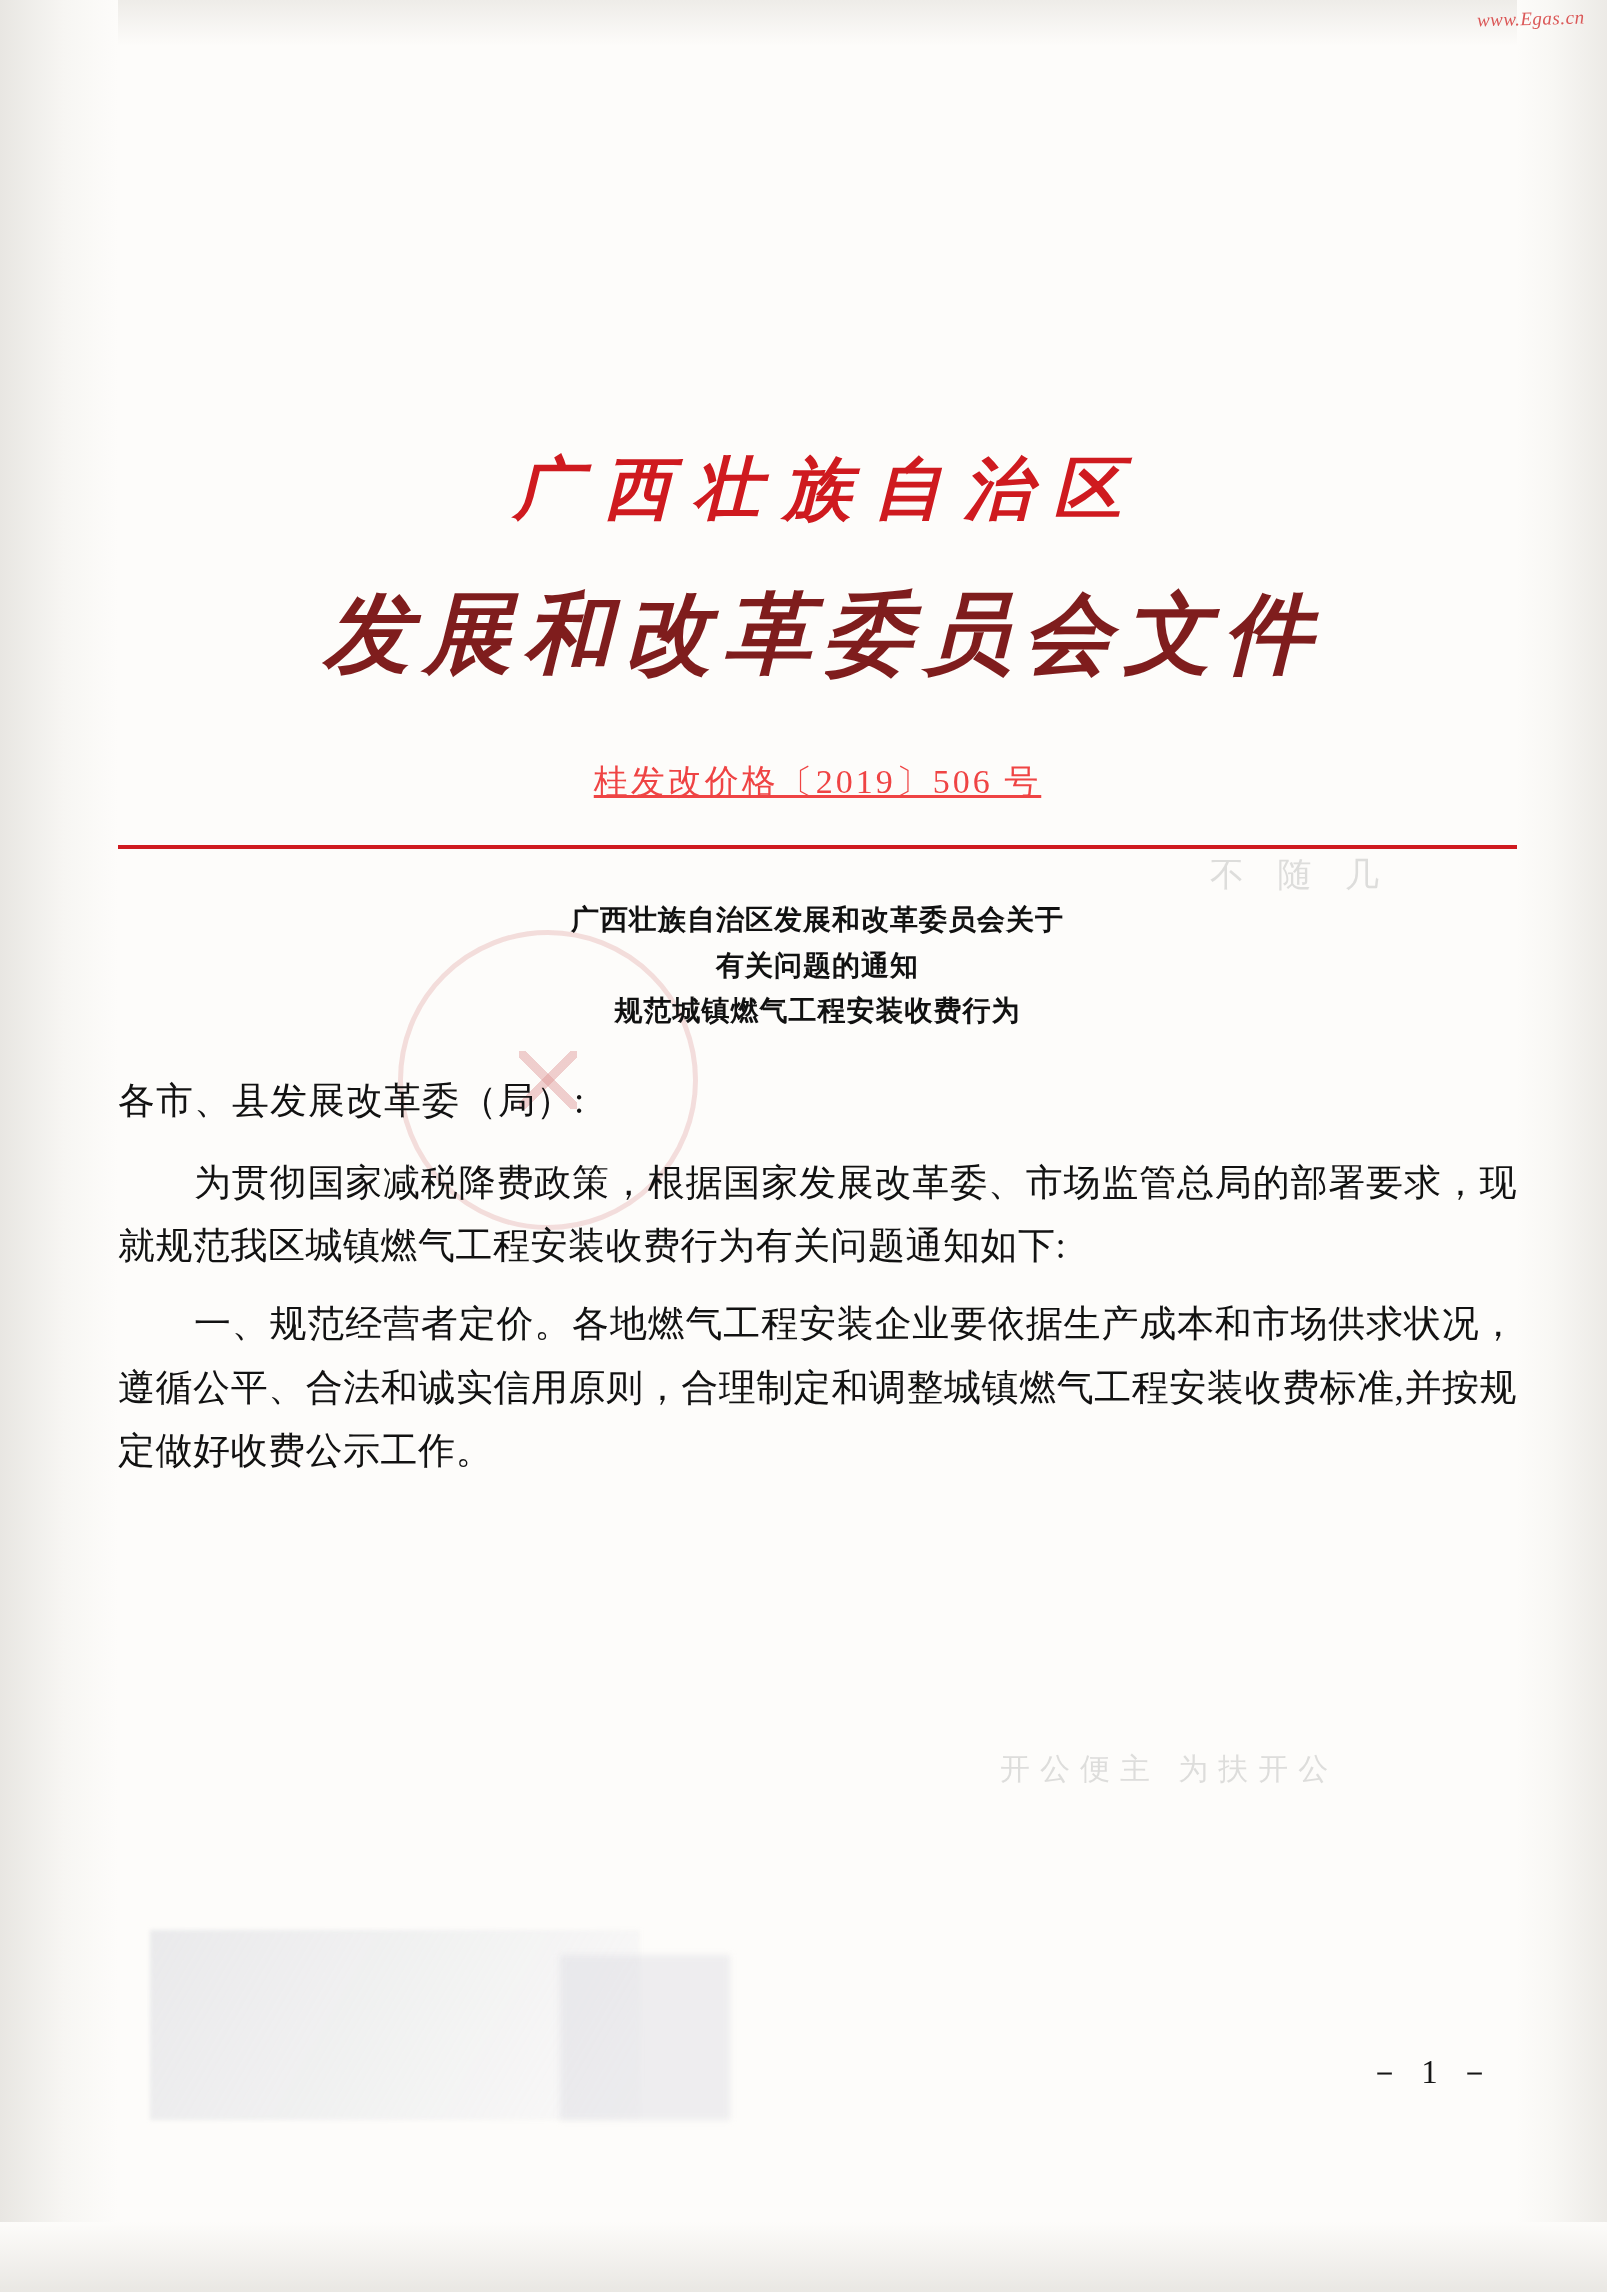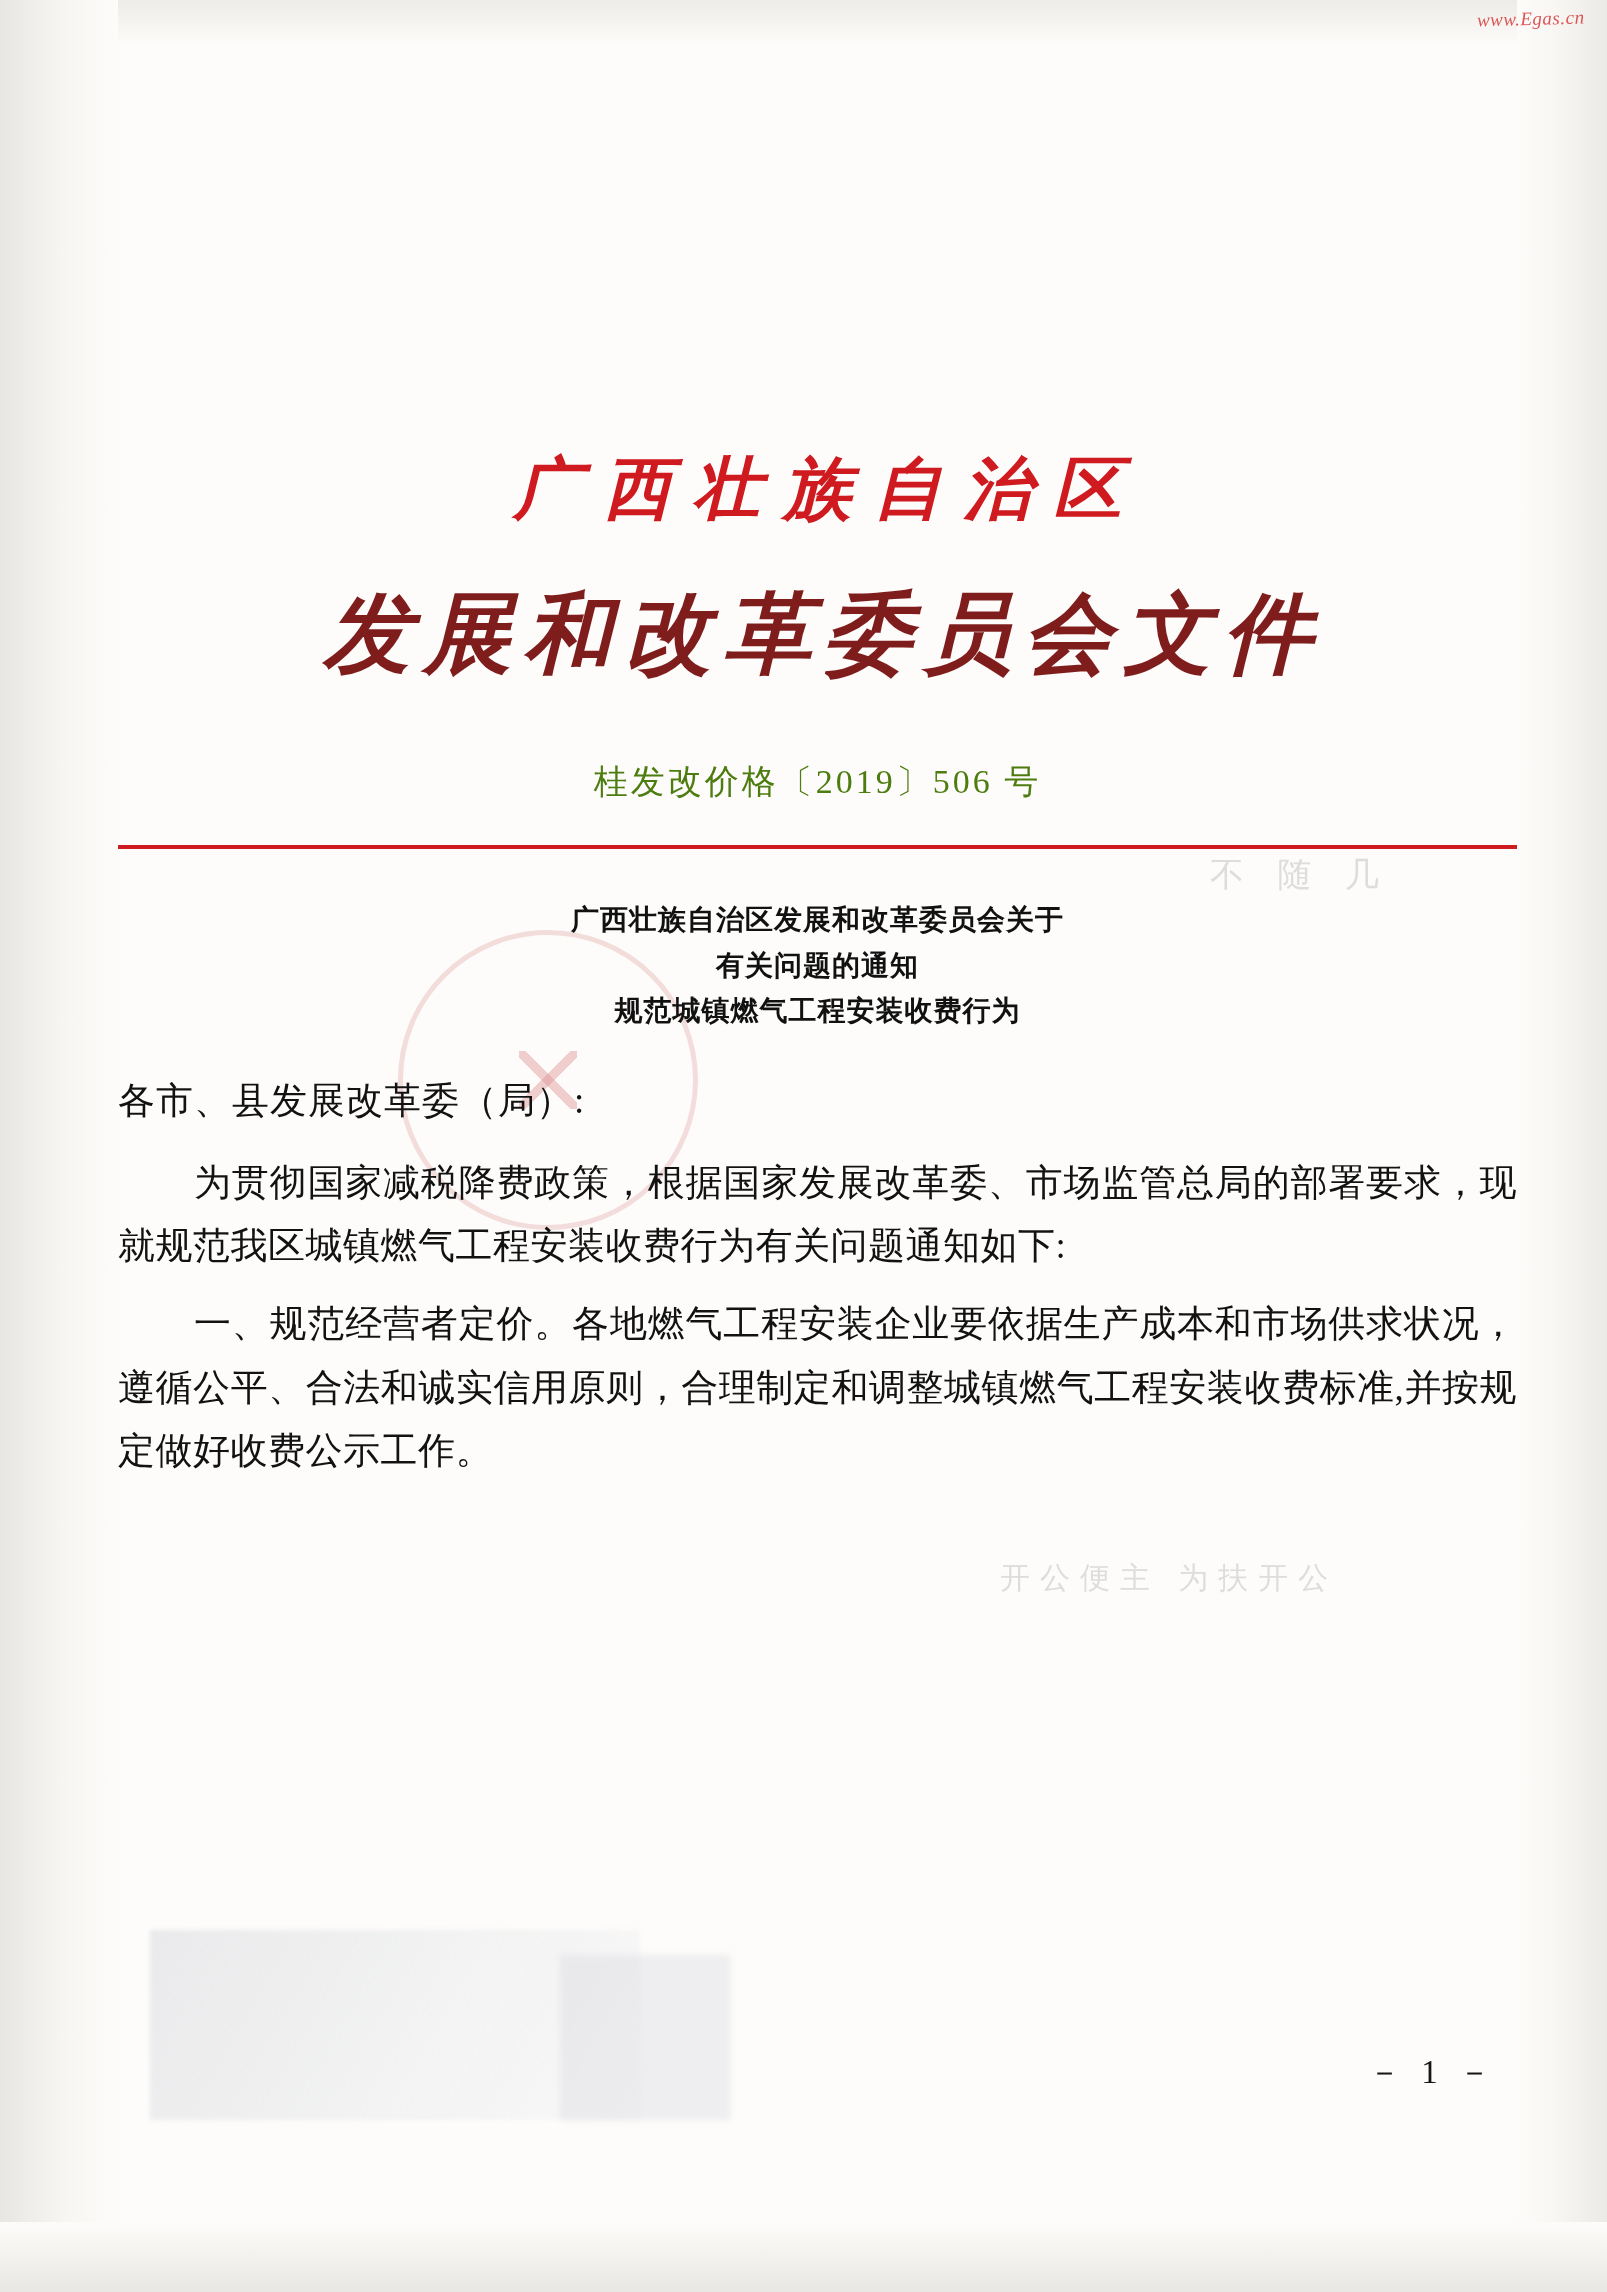--- a/index.html
+++ b/index.html
@@ -89,21 +89,21 @@
   }
   .ghost-text {
     position: absolute;
     color: rgba(150, 150, 150, 0.30);
     font-size: 30px;
     letter-spacing: 8px;
     pointer-events: none;
     font-family: "Liberation Sans", sans-serif;
   }
   .ghost-text.a { left: 1210px; top: 852px; font-size: 34px; letter-spacing: 12px; }
-  .ghost-text.b { left: 1000px; top: 1558px; font-size: 30px; letter-spacing: 10px; }
+  .ghost-text.b { left: 1000px; top: 1749px; font-size: 30px; letter-spacing: 10px; }
   .ghost-smudge {
     position: absolute;
     left: 150px;
     top: 1930px;
     width: 490px;
     height: 190px;
     background: linear-gradient(120deg, rgba(210,212,218,0.45), rgba(235,236,240,0.15));
     filter: blur(2px);
     pointer-events: none;
   }
@@ -151,22 +151,23 @@
     text-indent: 12px;
     line-height: 1.05;
     color: #7f1d1d;
   }
 
   .doc-number {
     margin-top: 78px;
     text-align: center;
     font-size: 34px;
     letter-spacing: 3px;
-    color: #4d7c0f;
-    font-family: "Liberation Serif", "DejaVu Serif", serif;
+    color: #ef4444;
+    font-family: "Liberation Serif", "DejaVu Serif", serif;
+    text-decoration: underline;
   }
 
   .red-rule {
     margin-top: 40px;
     height: 4px;
     background: #cf1a1f;
     width: 100%;
   }
 
   .doc-title {

